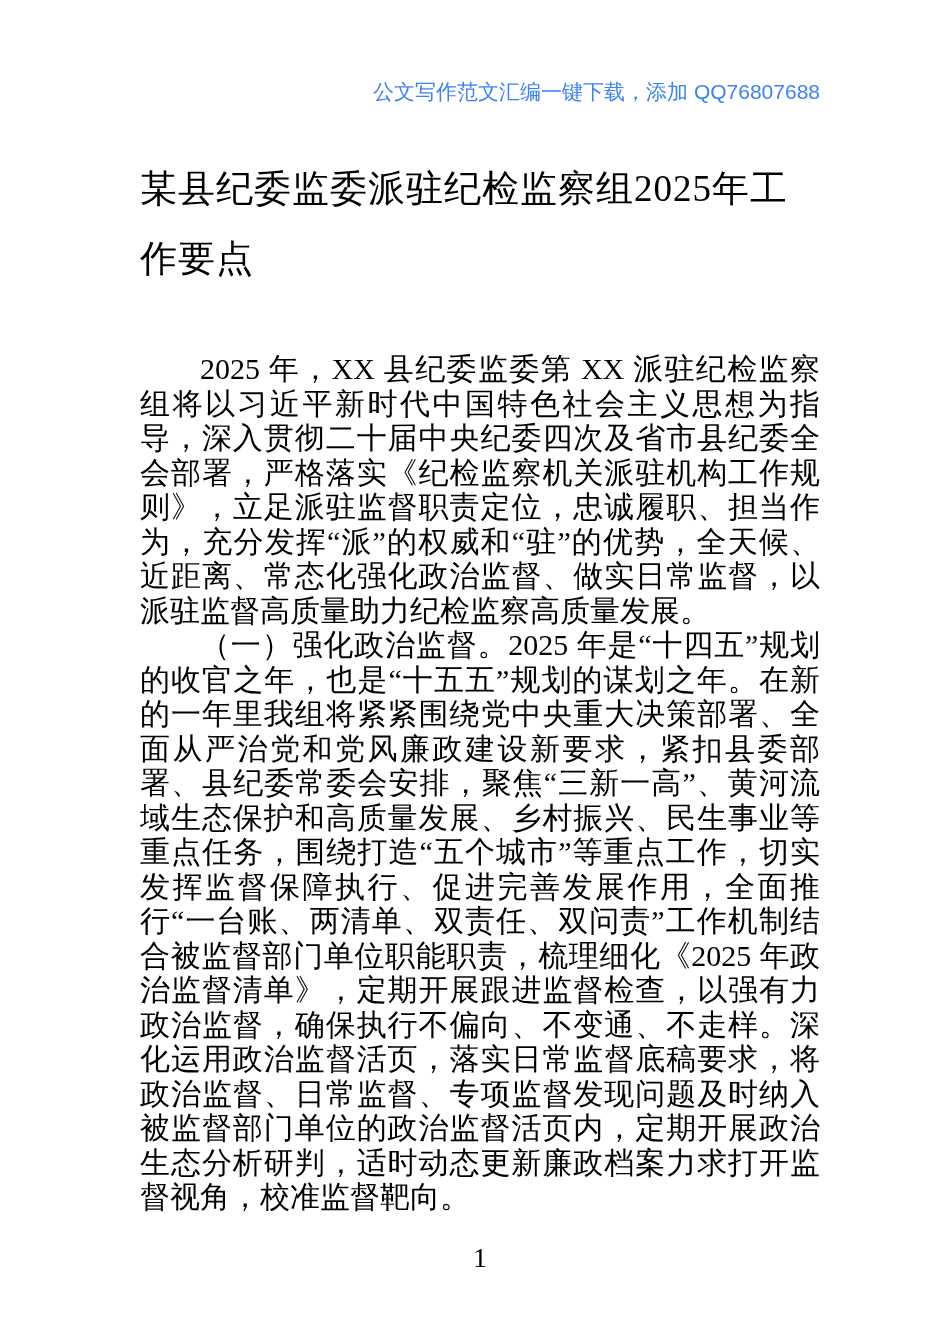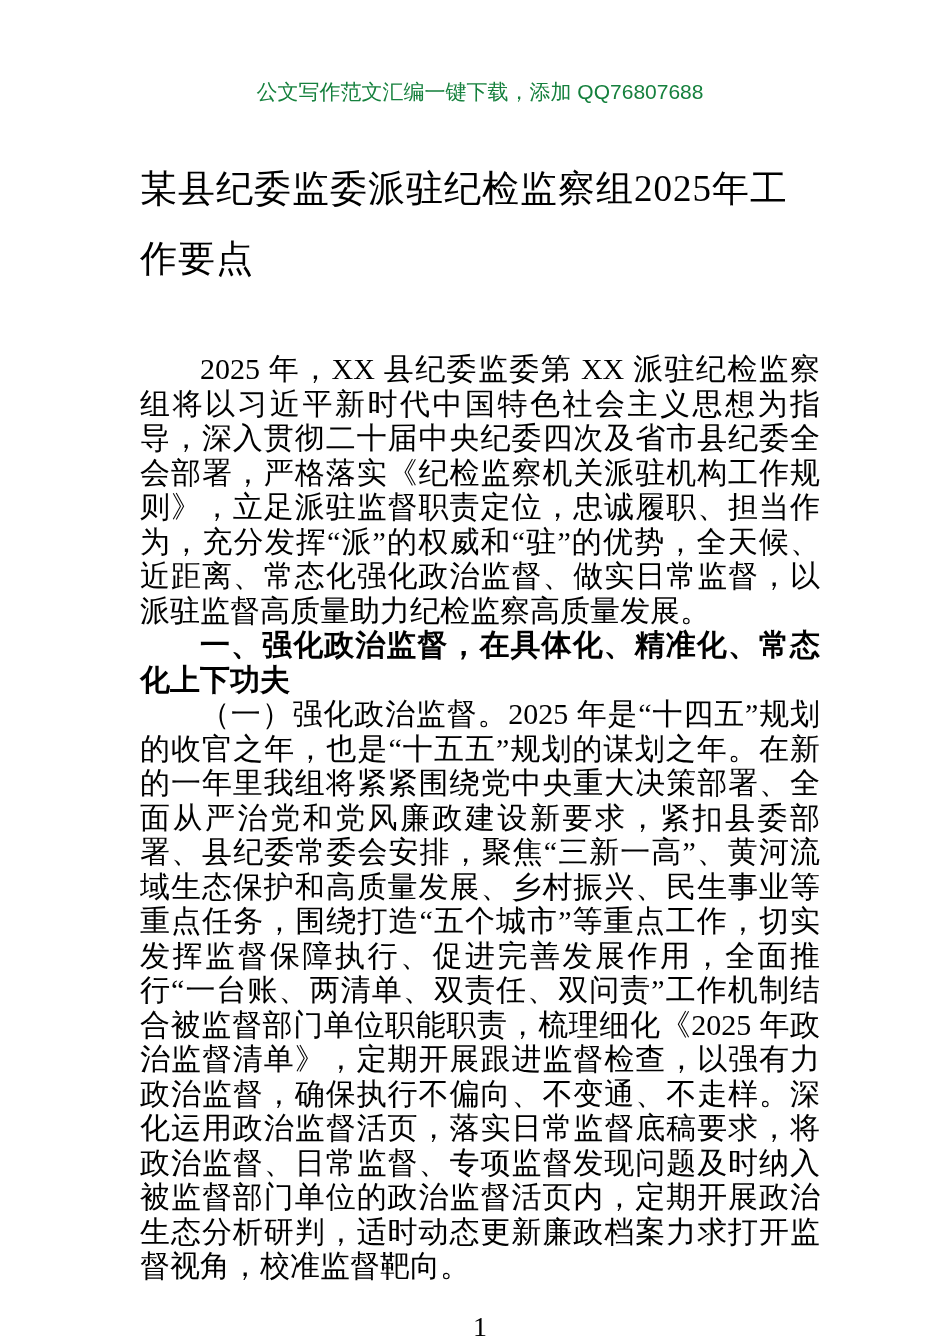--- a/index.html
+++ b/index.html
@@ -13,25 +13,25 @@
     height: 1344px;
     margin: 0 auto;
     background: #ffffff;
     box-sizing: border-box;
     padding: 80px 130px 0 140px;
     overflow: hidden;
     font-family: "Liberation Serif", serif;
     color: #000000;
   }
   .notice {
-    text-align: center;
+    text-align: right;
     font-family: "Liberation Sans", sans-serif;
     font-size: 21px;
     line-height: 24px;
-    color: #15803d;
+    color: #3b82f6;
     white-space: nowrap;
   }
   .title {
     margin: 50px 0 0 0;
     text-align: left;
     font-family: "Liberation Serif", serif;
     font-weight: 400;
     font-size: 37px;
     line-height: 70px;
     letter-spacing: 1px;
@@ -61,18 +61,17 @@
 </head>
 <body>
 
 <div class="page">
   <div class="notice">公文写作范文汇编一键下载，添加 QQ76807688</div>
 
   <h1 class="title">某县纪委监委派驻纪检监察组2025年工作要点</h1>
 
   <div class="content">
     <p class="para">2025 年，XX 县纪委监委第 XX 派驻纪检监察组将以习近平新时代中国特色社会主义思想为指导，深入贯彻二十届中央纪委四次及省市县纪委全会部署，严格落实《纪检监察机关派驻机构工作规则》，立足派驻监督职责定位，忠诚履职、担当作为，充分发挥“派”的权威和“驻”的优势，全天候、近距离、常态化强化政治监督、做实日常监督，以派驻监督高质量助力纪检监察高质量发展。</p>
-    <p class="para heading">一、强化政治监督，在具体化、精准化、常态化上下功夫</p>
     <p class="para">（一）强化政治监督。2025 年是“十四五”规划的收官之年，也是“十五五”规划的谋划之年。在新的一年里我组将紧紧围绕党中央重大决策部署、全面从严治党和党风廉政建设新要求，紧扣县委部署、县纪委常委会安排，聚焦“三新一高”、黄河流域生态保护和高质量发展、乡村振兴、民生事业等重点任务，围绕打造“五个城市”等重点工作，切实发挥监督保障执行、促进完善发展作用，全面推行“一台账、两清单、双责任、双问责”工作机制结合被监督部门单位职能职责，梳理细化《2025 年政治监督清单》，定期开展跟进监督检查，以强有力政治监督，确保执行不偏向、不变通、不走样。深化运用政治监督活页，落实日常监督底稿要求，将政治监督、日常监督、专项监督发现问题及时纳入被监督部门单位的政治监督活页内，定期开展政治生态分析研判，适时动态更新廉政档案力求打开监督视角，校准监督靶向。</p>
   </div>
 
   <div class="page-number">1</div>
 </div>
 
 </body></html>

